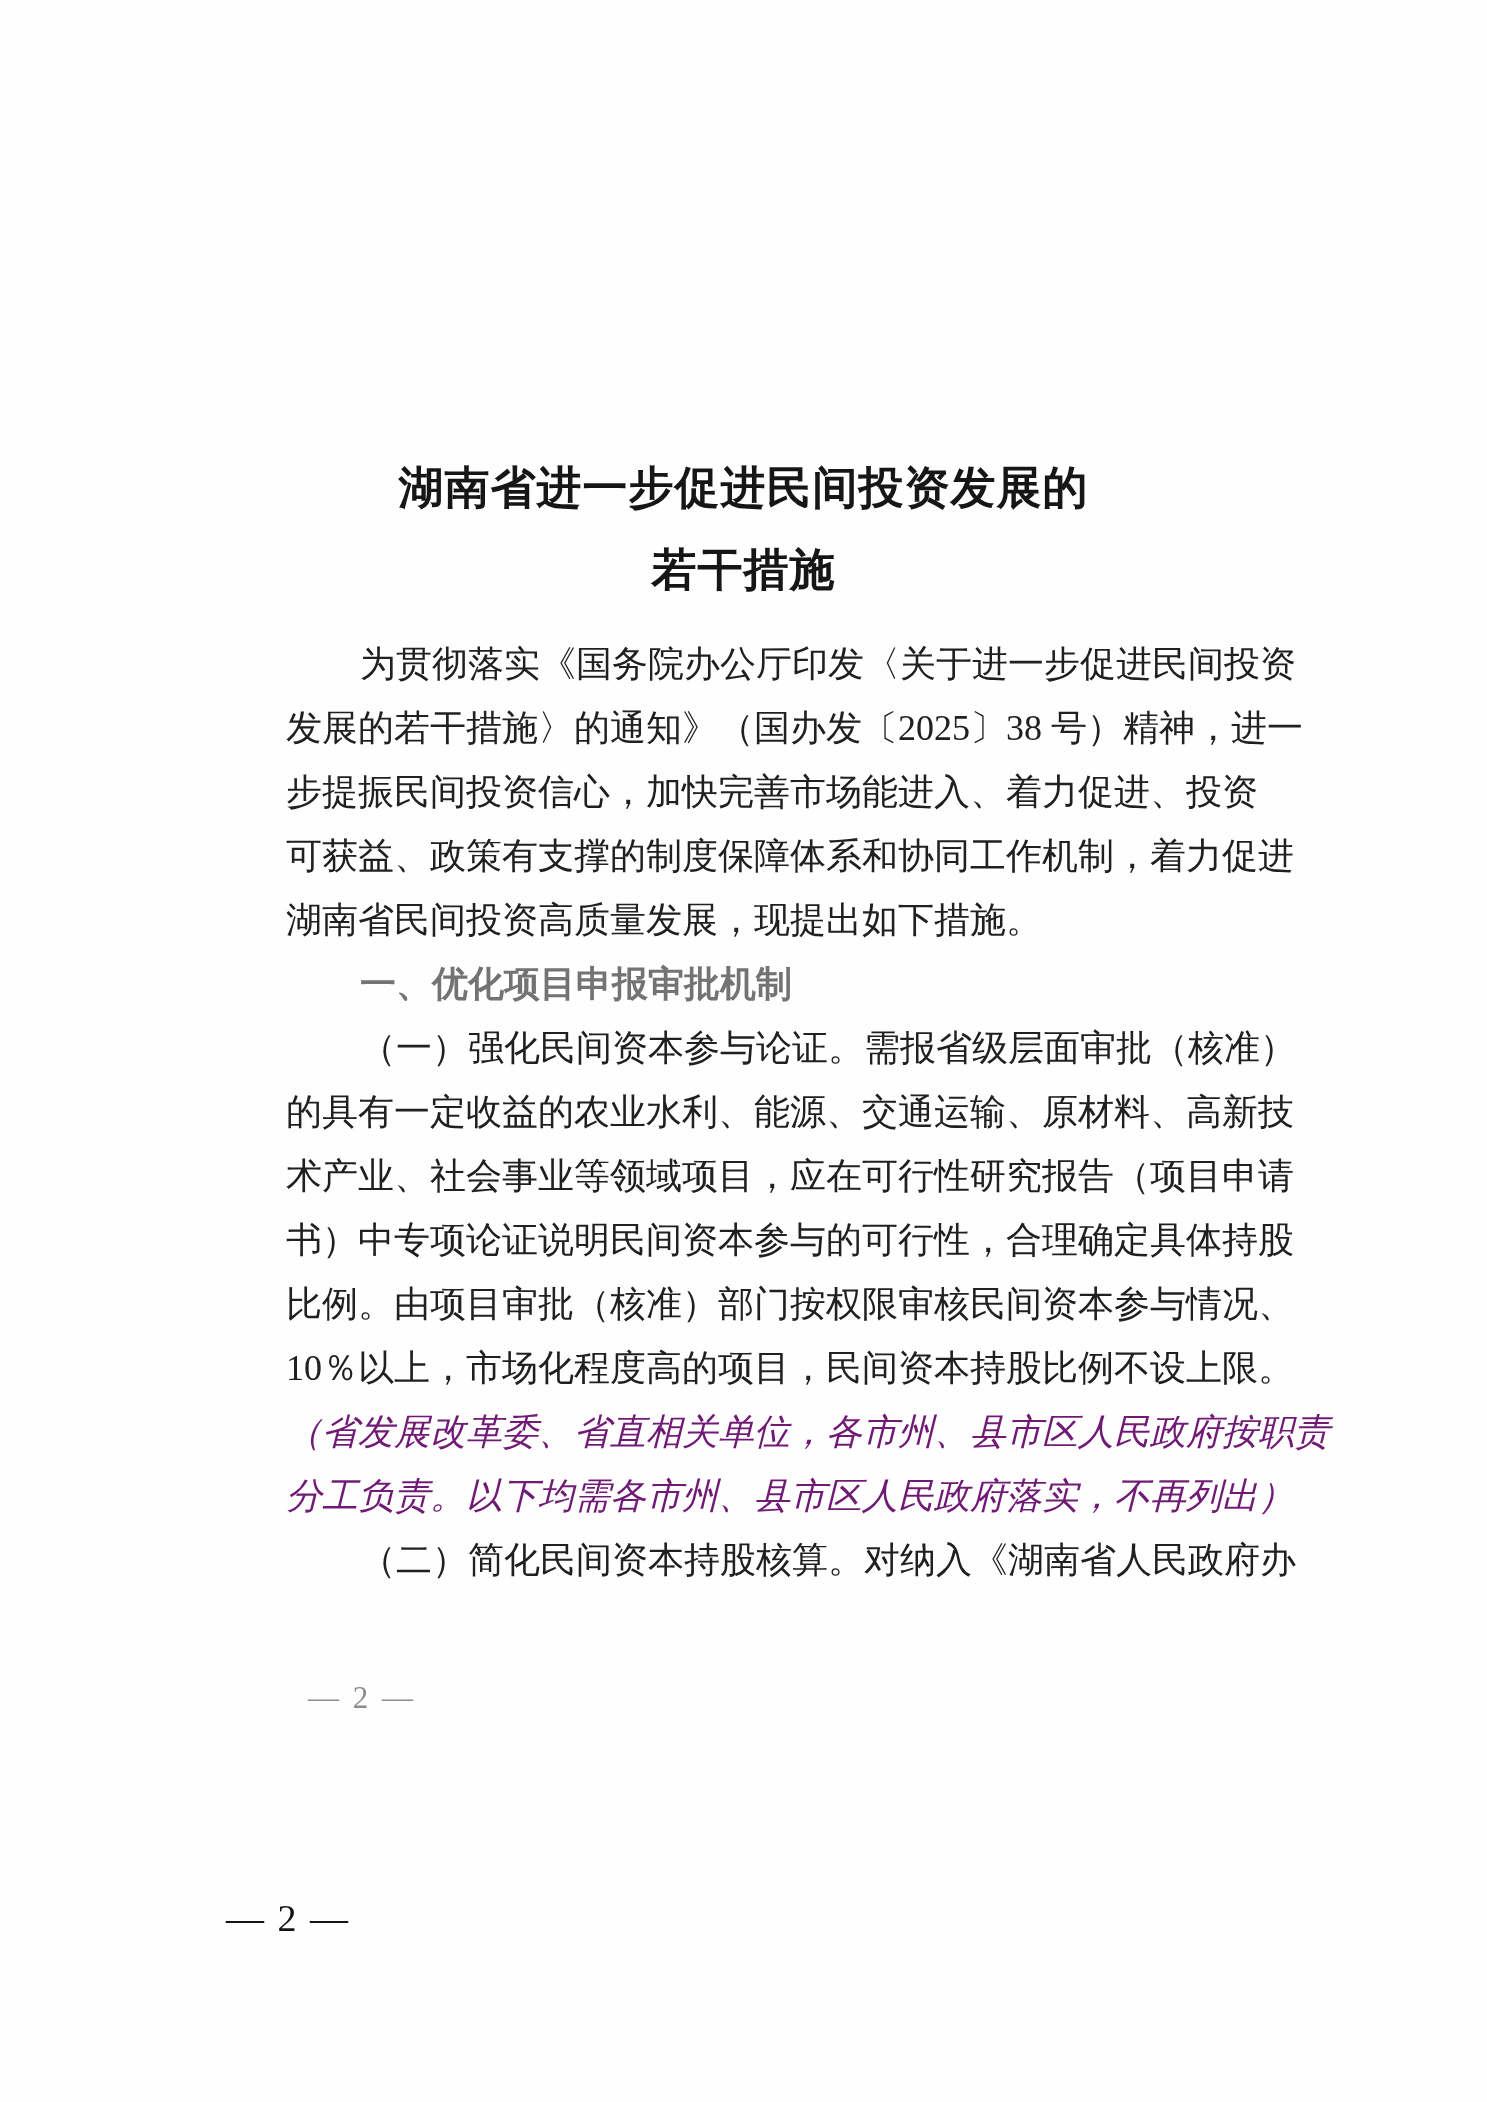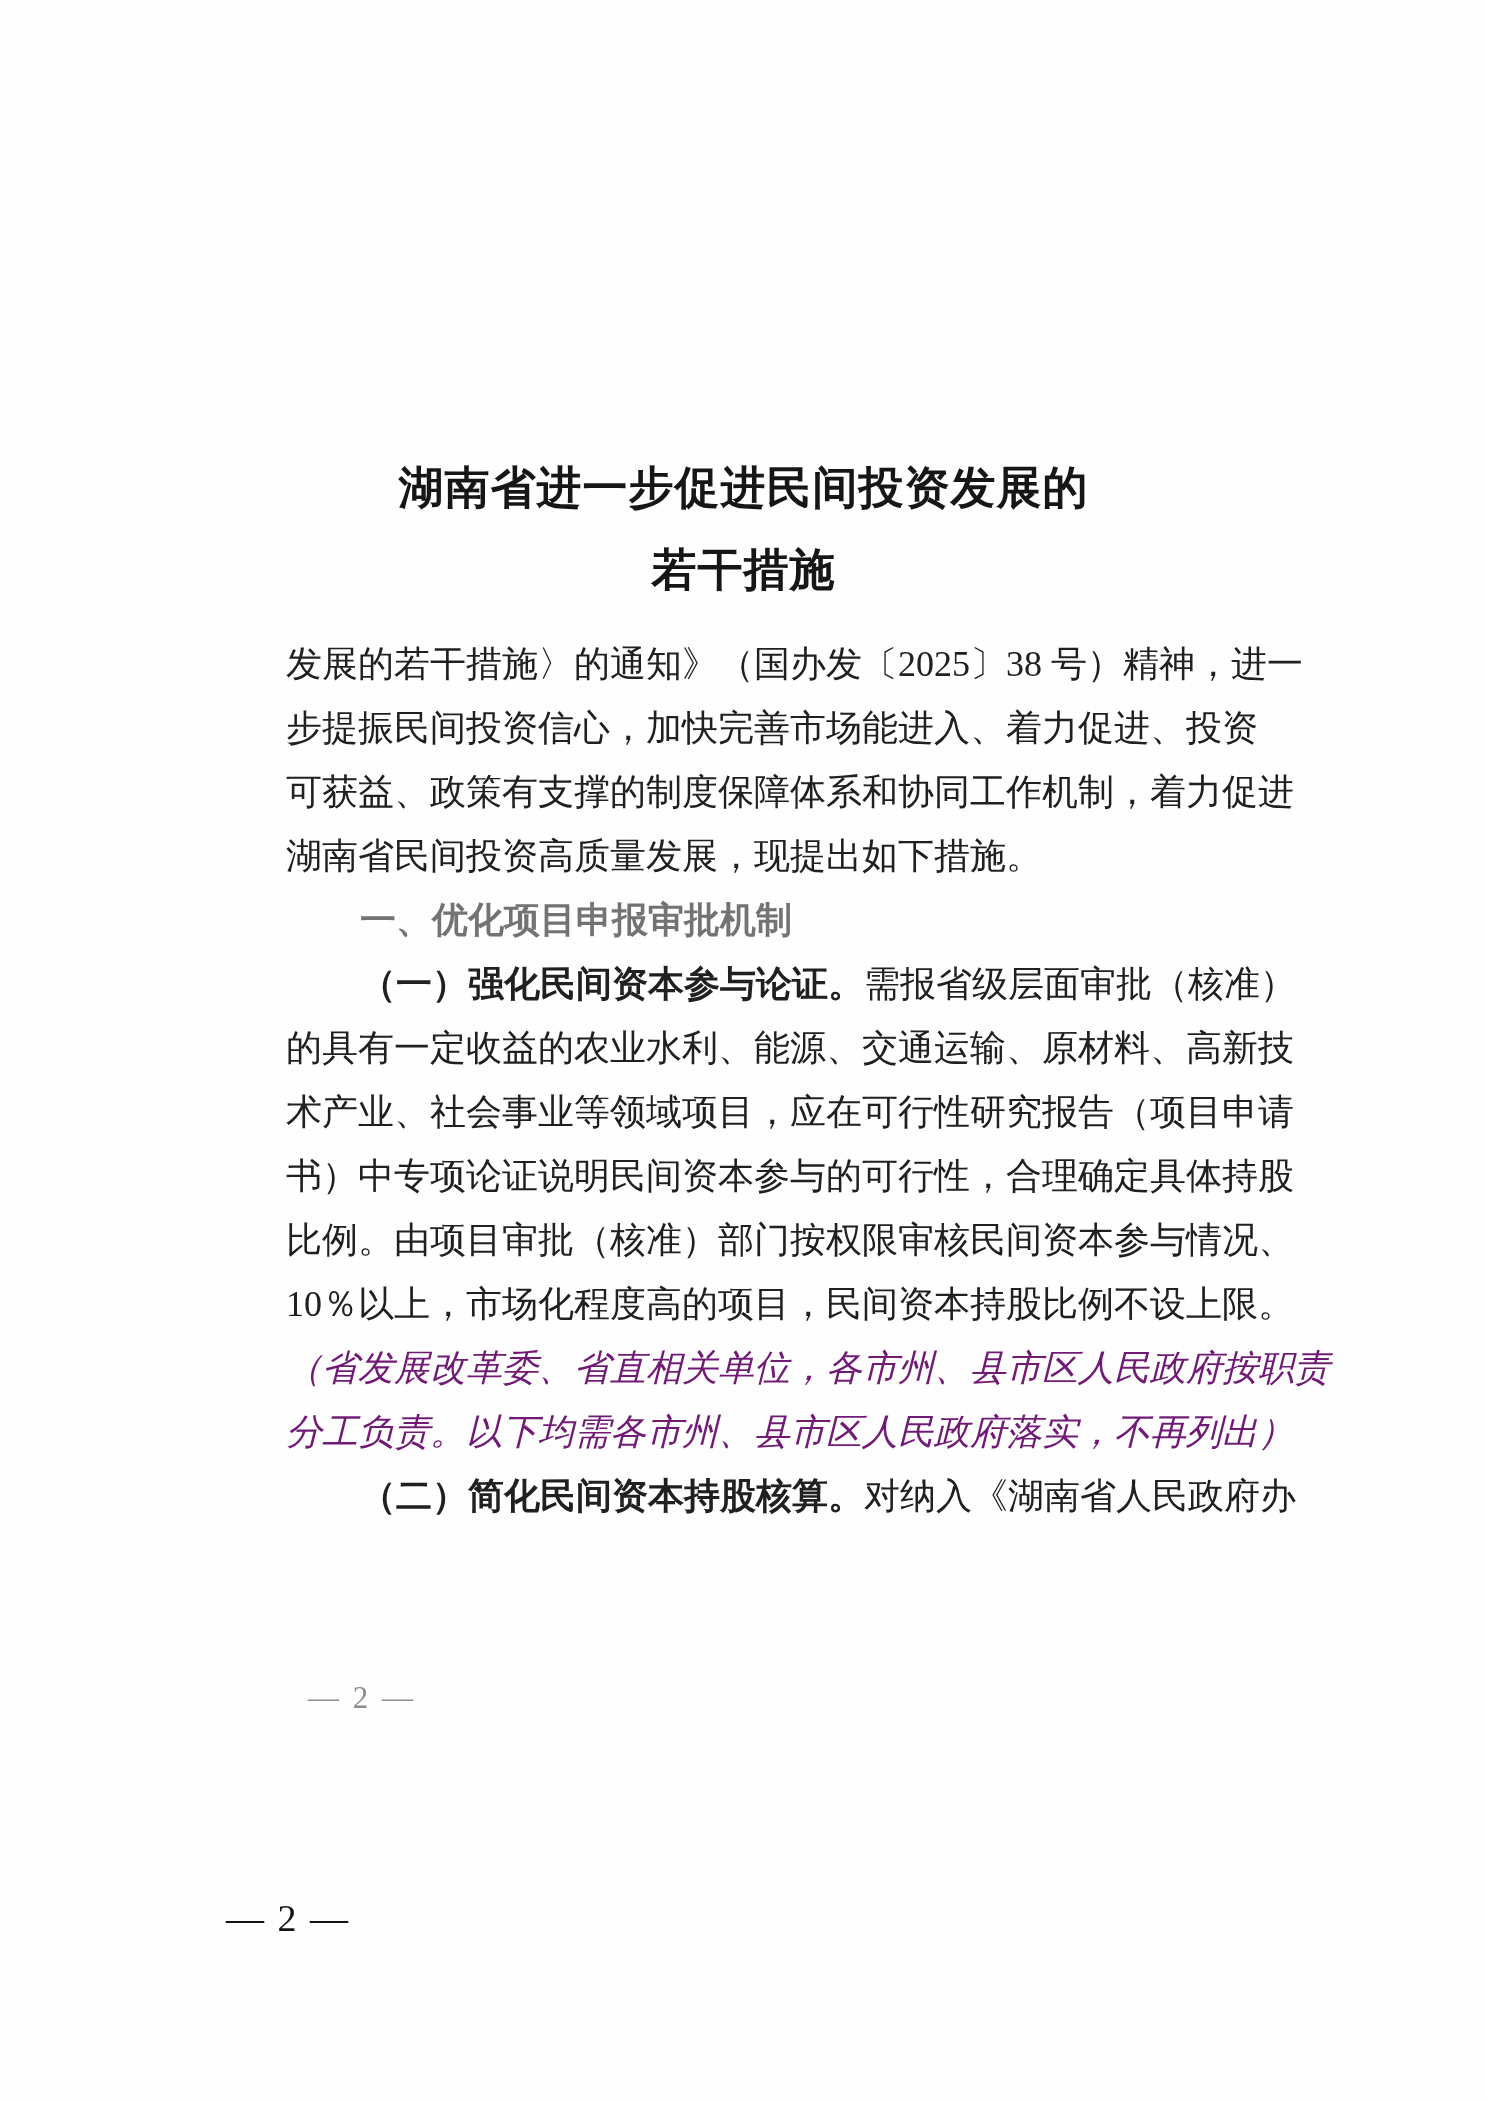--- a/index.html
+++ b/index.html
@@ -36,21 +36,21 @@
     height: 64px;
     line-height: 64px;
     white-space: nowrap;
   }
   .indent { padding-left: 74px; }
   .heading {
     font-family: "Liberation Sans", "DejaVu Sans", sans-serif;
     font-weight: bold;
     color: #737373;
   }
-  .lead { font-weight: bold; }
+  .lead { font-weight: normal; }
   .note {
     font-style: italic;
     color: #701a75;
   }
   .scan-page-num {
     position: absolute;
     top: 1680px;
     left: 308px;
     font-size: 31px;
     color: #8d8d8d;
@@ -69,20 +69,21 @@
 </style>
 </head>
 <body>
 
 <div class="page">
 
   <div class="doc-title l1">湖南省进一步促进民间投资发展的</div>
   <div class="doc-title l2">若干措施</div>
 
   <div class="body-text">
+    <div class="line indent">为贯彻落实《国务院办公厅印发〈关于进一步促进民间投资</div>
     <div class="line">发展的若干措施〉的通知》（国办发〔2025〕38 号）精神，进一</div>
     <div class="line">步提振民间投资信心，加快完善市场能进入、着力促进、投资</div>
     <div class="line">可获益、政策有支撑的制度保障体系和协同工作机制，着力促进</div>
     <div class="line">湖南省民间投资高质量发展，现提出如下措施。</div>
 
     <div class="line indent heading">一、优化项目申报审批机制</div>
 
     <div class="line indent"><span class="lead">（一）强化民间资本参与论证。</span><span>需报省级层面审批（核准）</span></div>
     <div class="line">的具有一定收益的农业水利、能源、交通运输、原材料、高新技</div>
     <div class="line">术产业、社会事业等领域项目，应在可行性研究报告（项目申请</div>

